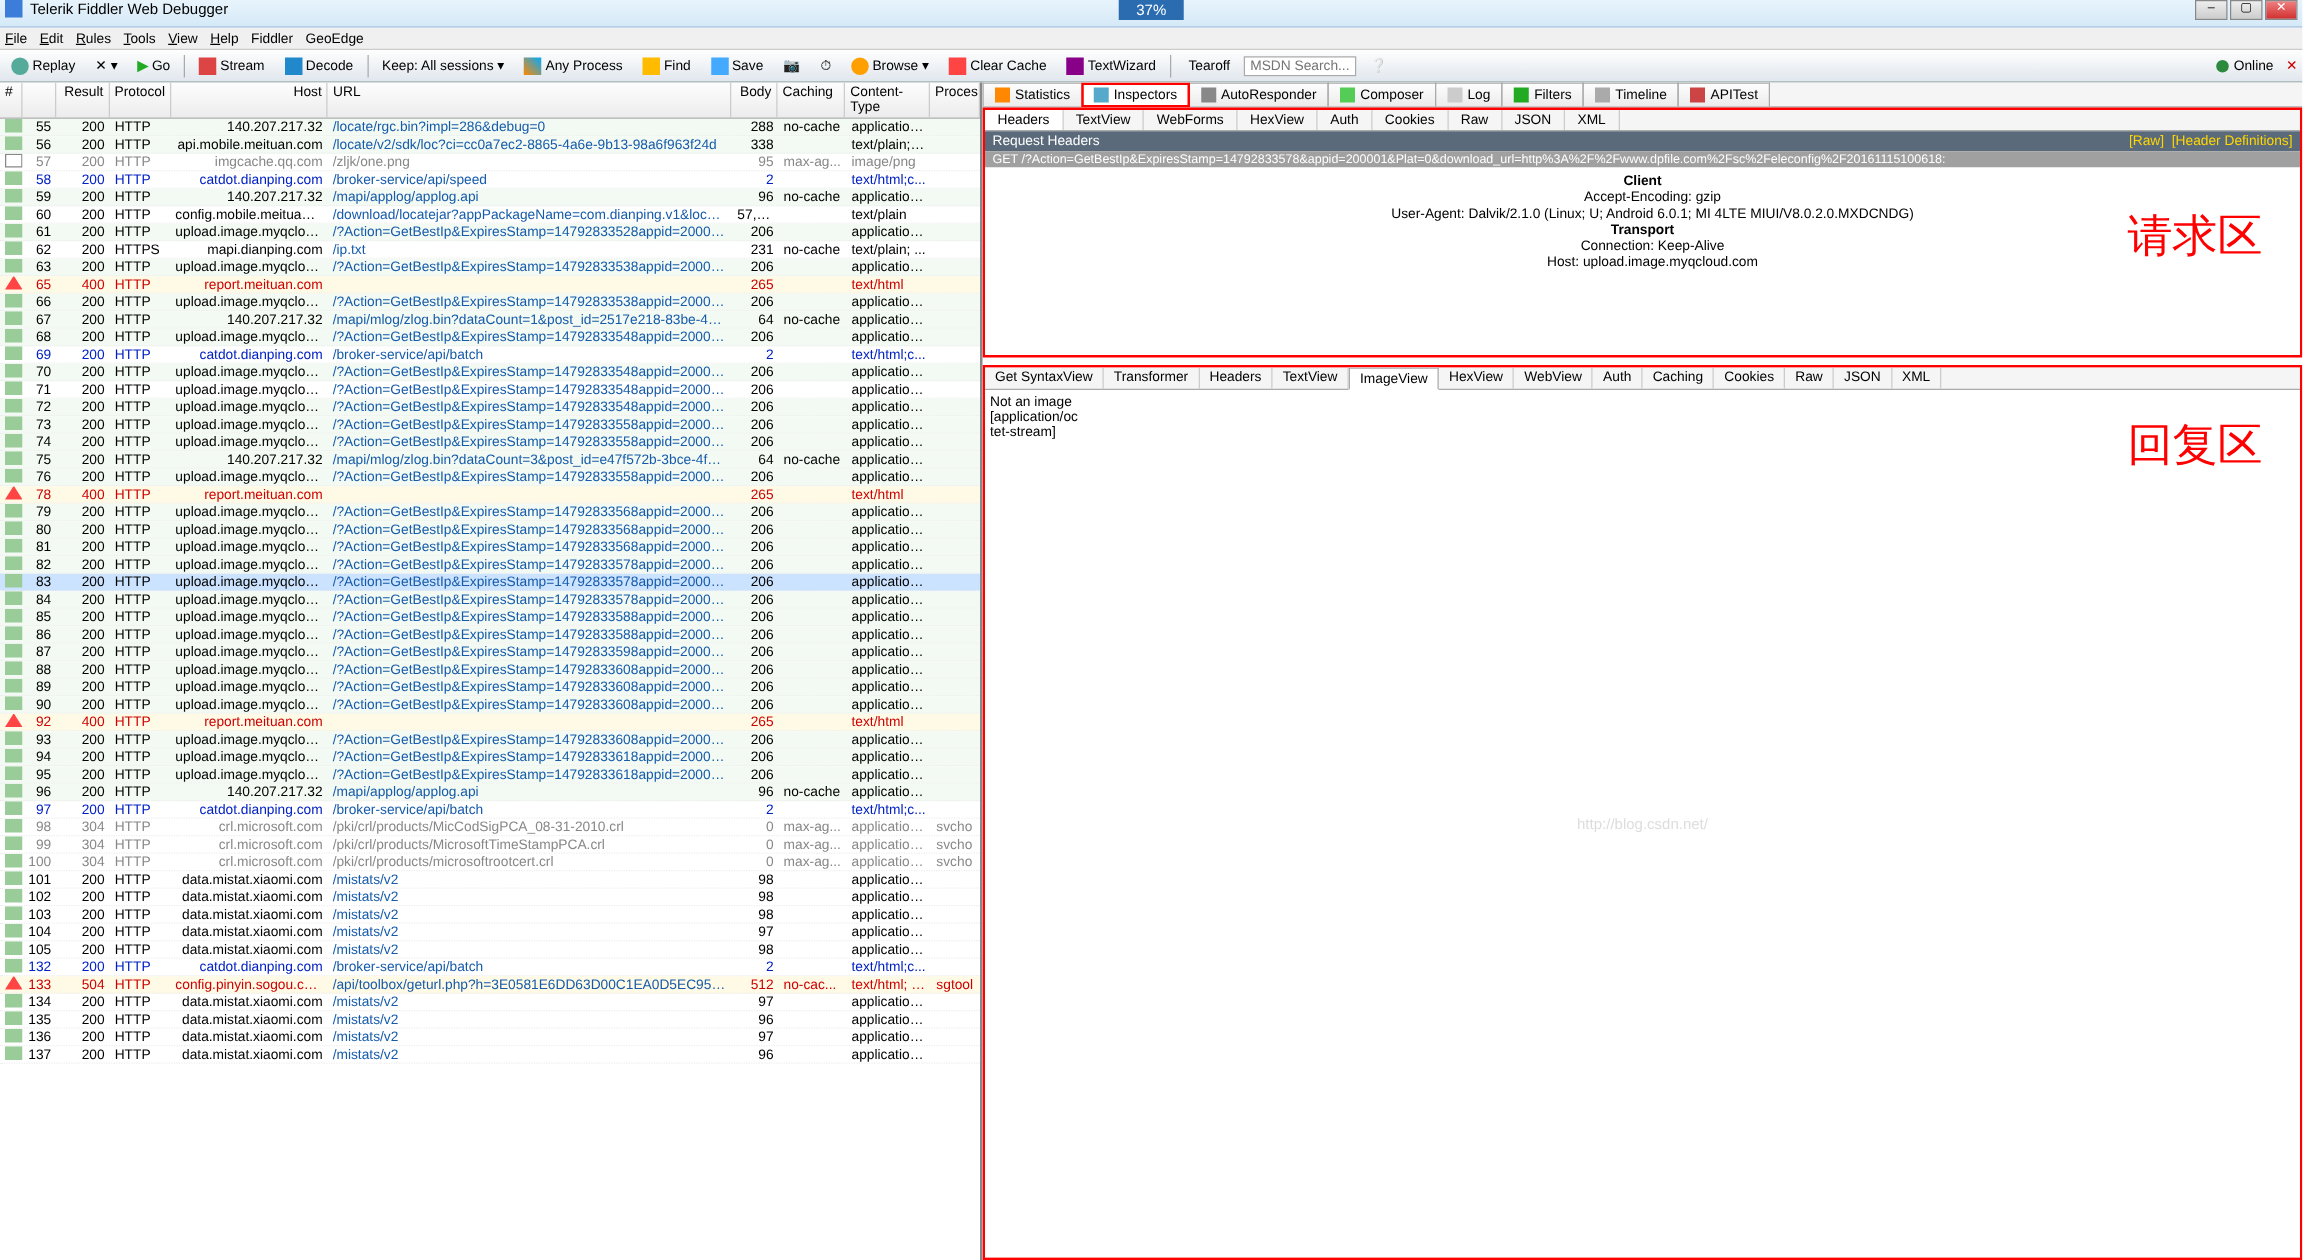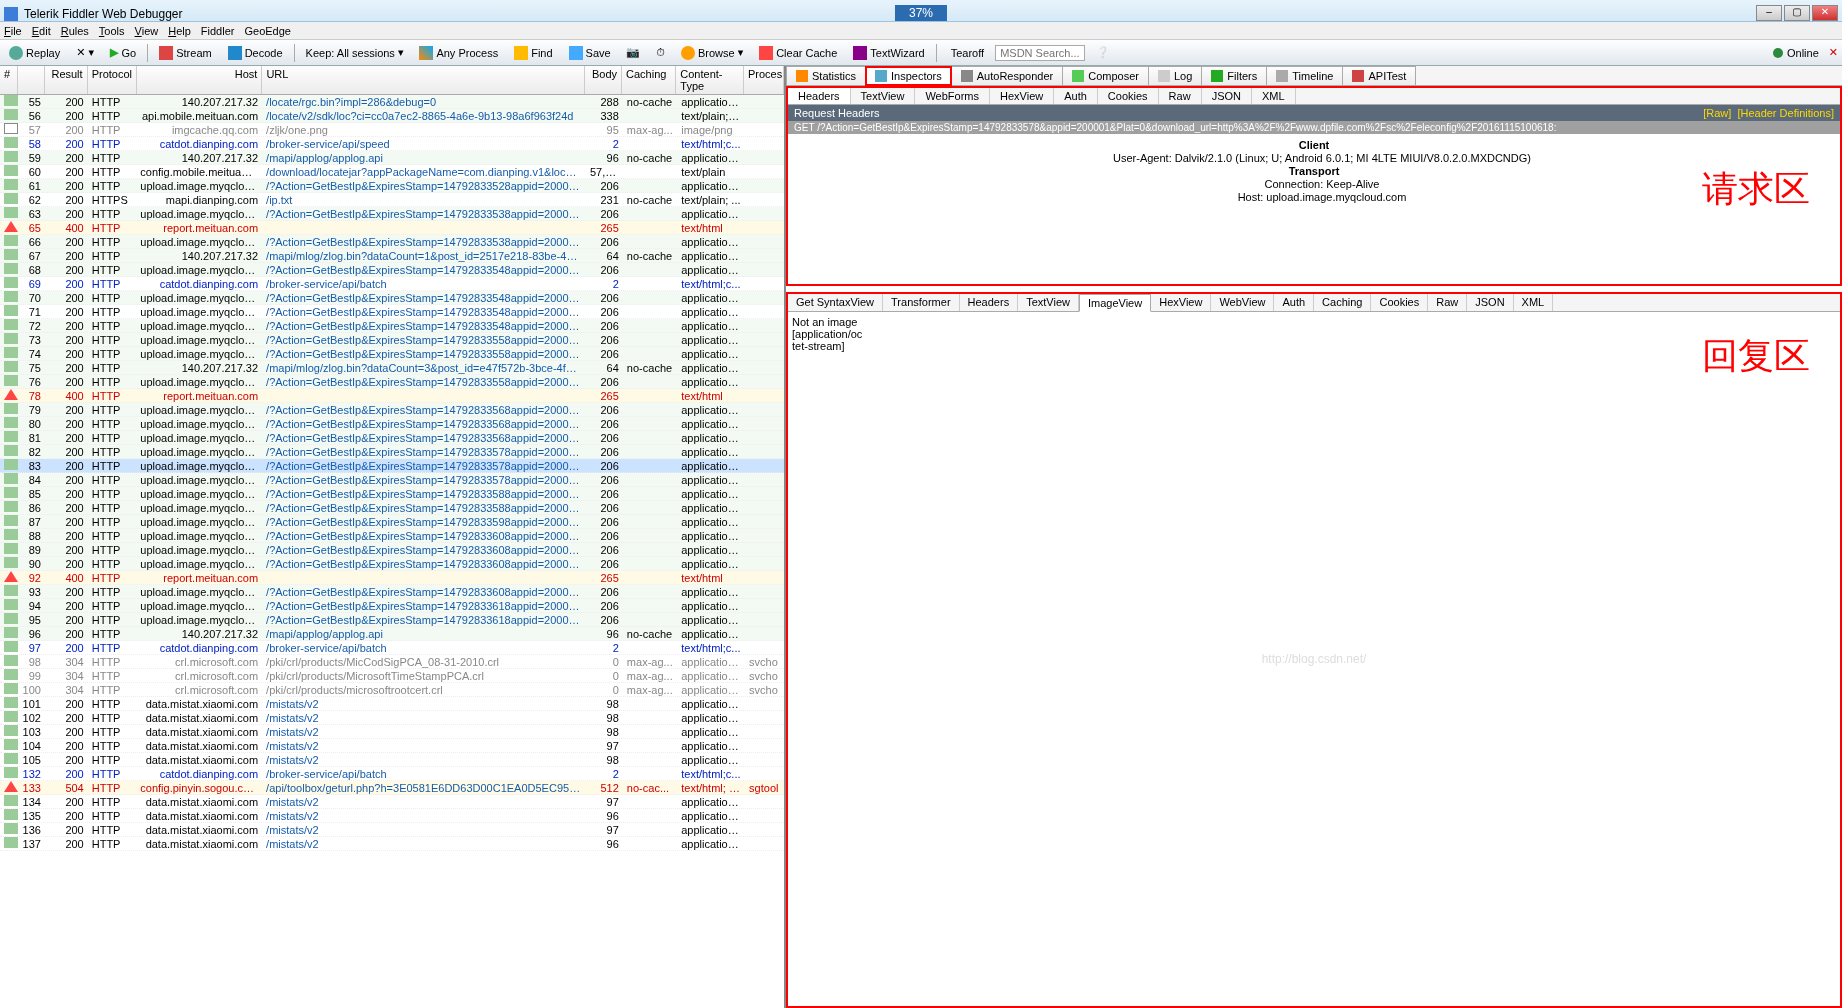--- a/index.html
+++ b/index.html
@@ -1,17 +1,17 @@
 <!DOCTYPE html>
 <html><head>
 <meta charset="utf-8">
 <style>
 * { margin:0; padding:0; box-sizing:border-box; font-family:"Segoe UI",Tahoma,sans-serif; font-size:11px; }
 body { background:#fff; overflow:hidden; }
-.titlebar { height:22px; background:linear-gradient(#e8f4fc,#d5e9f7); display:flex; align-items:flex-end; padding:0 4px; border-bottom:1px solid #a0c0e0; position:relative;}
+.titlebar { height:22px; background:linear-gradient(#e8f4fc,#d5e9f7); display:flex; align-items:flex-start; padding:0 4px; border-bottom:1px solid #a0c0e0; position:relative;}
 .titlebar .icon { width:14px; height:14px; background:#3b7dd8; margin-right:6px; }
 .title-text { color:#000; font-size:12px; flex:0 0 auto;}
 .progress-badge { position:absolute; left:50%; transform:translateX(-50%); background:#2b6cb0; color:#fff; padding:1px 14px; font-size:12px;}
 .win-btns { margin-left:auto; display:flex; }
 .win-btns div { width:26px; height:16px; margin-left:2px; background:linear-gradient(#eee,#ccc); border:1px solid #888; text-align:center; line-height:12px; font-size:10px;}
 .win-btns .close { background:linear-gradient(#f08080,#d03030); color:#fff;}
 .menubar { height:18px; background:#f0f0f0; display:flex; align-items:center; padding:0 4px; gap:10px; border-bottom:1px solid #ccc;}
 .menubar span { cursor:default; }
 .menubar .u { text-decoration:underline; }
 .toolbar { height:26px; background:linear-gradient(#fefefe,#e1e7ee); border-bottom:1px solid #9aa; display:flex; align-items:center; padding:0 4px; gap:6px; white-space:nowrap; overflow:hidden;}
@@ -857,20 +857,21 @@
     <div class="st">JSON</div>
     <div class="st">XML</div>
    </div>
    <div class="req-hdr-bar">
     <span>Request Headers</span>
     <span class="r"><span>[Raw]</span>&nbsp;&nbsp;<span>[Header Definitions]</span></span>
    </div>
    <div class="req-raw">GET /?Action=GetBestIp&amp;ExpiresStamp=14792833578&amp;appid=200001&amp;Plat=0&amp;download_url=http%3A%2F%2Fwww.dpfile.com%2Fsc%2Feleconfig%2F20161115100618:</div>
    <div class="req-body">
     <div><b>Client</b></div>
+    <div style="padding-left:16px;">Accept-Encoding: gzip</div>
     <div style="padding-left:16px;">User-Agent: Dalvik/2.1.0 (Linux; U; Android 6.0.1; MI 4LTE MIUI/V8.0.2.0.MXDCNDG)</div>
     <div><b>Transport</b></div>
     <div style="padding-left:16px;">Connection: Keep-Alive</div>
     <div style="padding-left:16px;">Host: upload.image.myqcloud.com</div>
     <div class="big-label">请求区</div>
    </div>
   </div>
 
   <div class="resp-area">
    <div class="resp-tabs">

